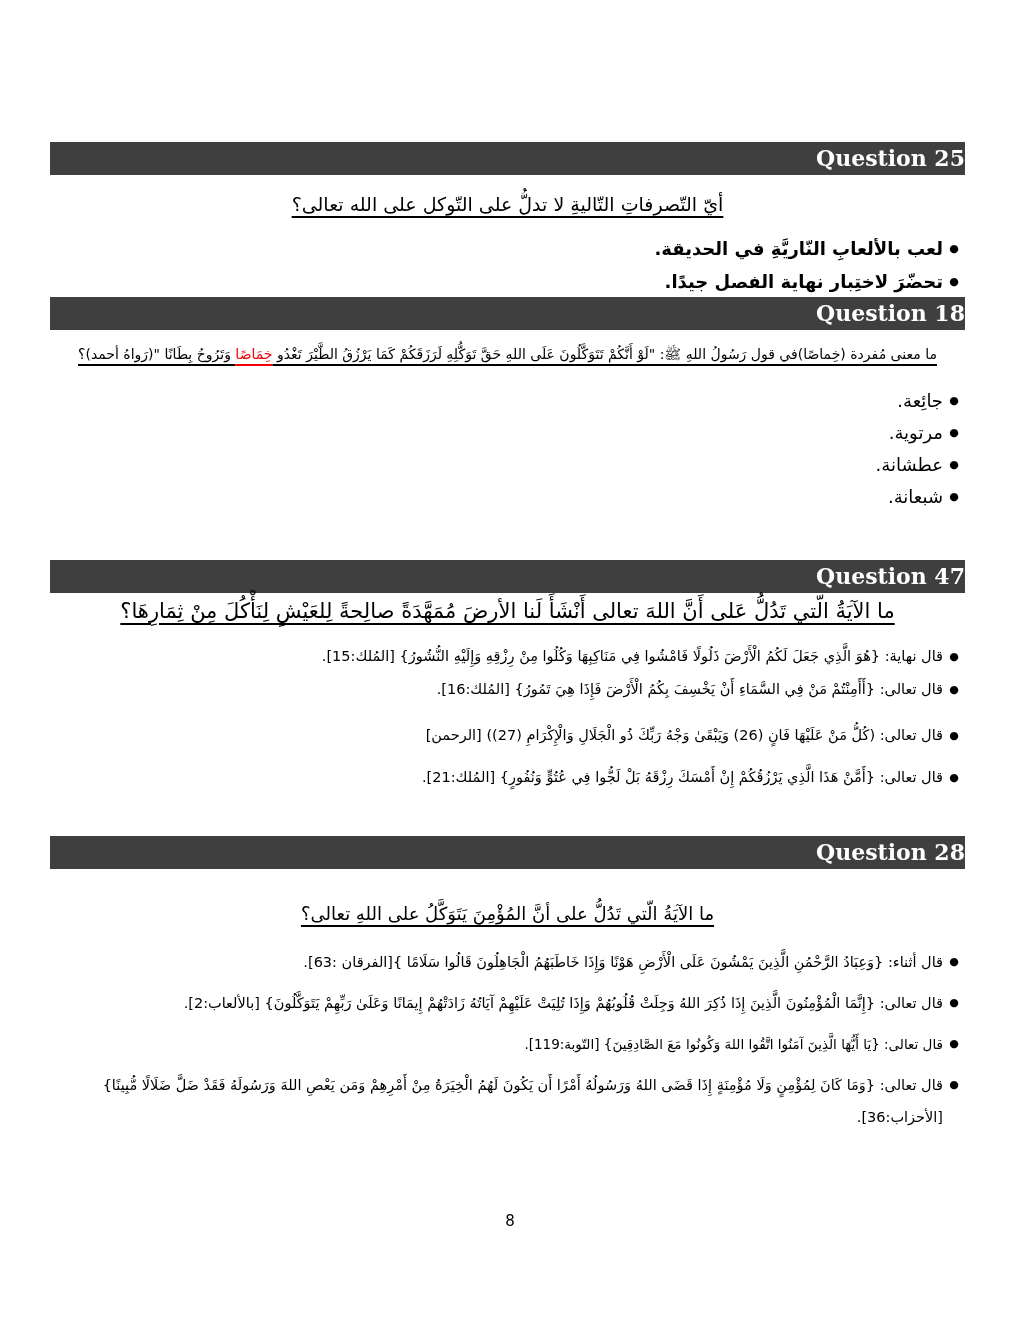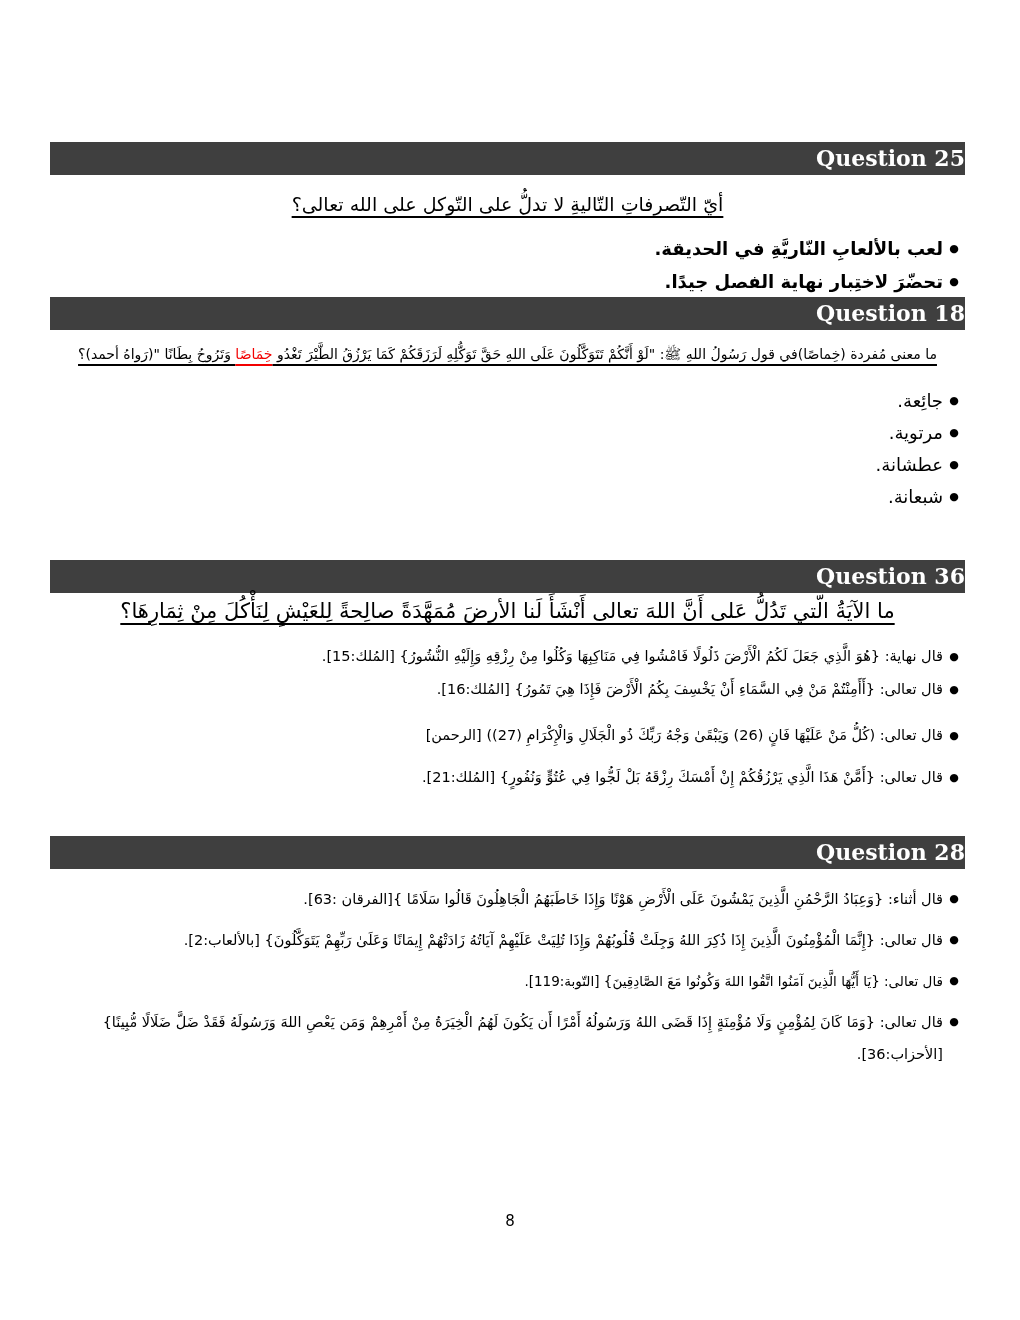--- a/index.html
+++ b/index.html
@@ -134,21 +134,21 @@
     </div>
     <div class="option">
       <span class="bullet">●</span>
       <span class="option-text">شبعانة.</span>
     </div>
   </div>
 </section>
 
 <section class="qsection q27" style="top:560px;">
   <div class="qbar">
-    <span>Question 36</span>
+    <span>Question 47</span>
   </div>
   <div class="prompt u-all p27">ما الآيَةُ الّتي تَدُلُّ عَلى أَنَّ اللهَ تعالى أَنْشَأَ لَنا الأرضَ مُمَهَّدَةً صالِحةً لِلعَيْشِ لِنَأْكُلَ مِنْ ثِمَارِهَا؟</div>
   <div class="options">
     <div class="option op1">
       <span class="bullet">●</span>
       <span class="option-text">قال نهاية: {هُوَ الَّذِي جَعَلَ لَكُمُ الْأَرْضَ ذَلُولًا فَامْشُوا فِي مَنَاكِبِهَا وَكُلُوا مِنْ رِزْقِهِ وَإِلَيْهِ النُّشُورُ}  [المُلك:15].</span>
     </div>
     <div class="option op2">
       <span class="bullet">●</span>
       <span class="option-text">قال تعالى: {أَأَمِنْتُمْ مَنْ فِي السَّمَاءِ أَنْ يَخْسِفَ بِكُمُ الْأَرْضَ فَإِذَا هِيَ تَمُورُ} [المُلك:16].</span>
@@ -161,20 +161,21 @@
       <span class="bullet">●</span>
       <span class="option-text">قال تعالى: {أَمَّنْ هَذَا الَّذِي يَرْزُقُكُمْ إِنْ أَمْسَكَ رِزْقَهُ بَلْ لَجُّوا فِي عُتُوٍّ وَنُفُورٍ} [المُلك:21].</span>
     </div>
   </div>
 </section>
 
 <section class="qsection q28" style="top:836px;">
   <div class="qbar">
     <span>Question 28</span>
   </div>
+  <div class="prompt u-all p28">ما الآيَةُ الّتي تَدُلُّ على أنَّ المُؤْمِنَ يَتَوَكَّلُ على اللهِ تعالى؟</div>
   <div class="options">
     <div class="option op1">
       <span class="bullet">●</span>
       <span class="option-text">قال أثناء: {وَعِبَادُ الرَّحْمُنِ الَّذِينَ يَمْشُونَ عَلَى الْأَرْضِ هَوْنًا وَإِذَا خَاطَبَهُمُ الْجَاهِلُونَ قَالُوا سَلَامًا }[الفرقان :63].</span>
     </div>
     <div class="option op2">
       <span class="bullet">●</span>
       <span class="option-text">قال تعالى: {إِنَّمَا الْمُؤْمِنُونَ الَّذِينَ إِذَا ذُكِرَ اللهُ وَجِلَتْ قُلُوبُهُمْ وَإِذَا تُلِيَتْ عَلَيْهِمْ آيَاتُهُ زَادَتْهُمْ إِيمَانًا وَعَلَىٰ رَبِّهِمْ يَتَوَكَّلُونَ} [بالألعاب:2].</span>
     </div>
     <div class="option op3">

